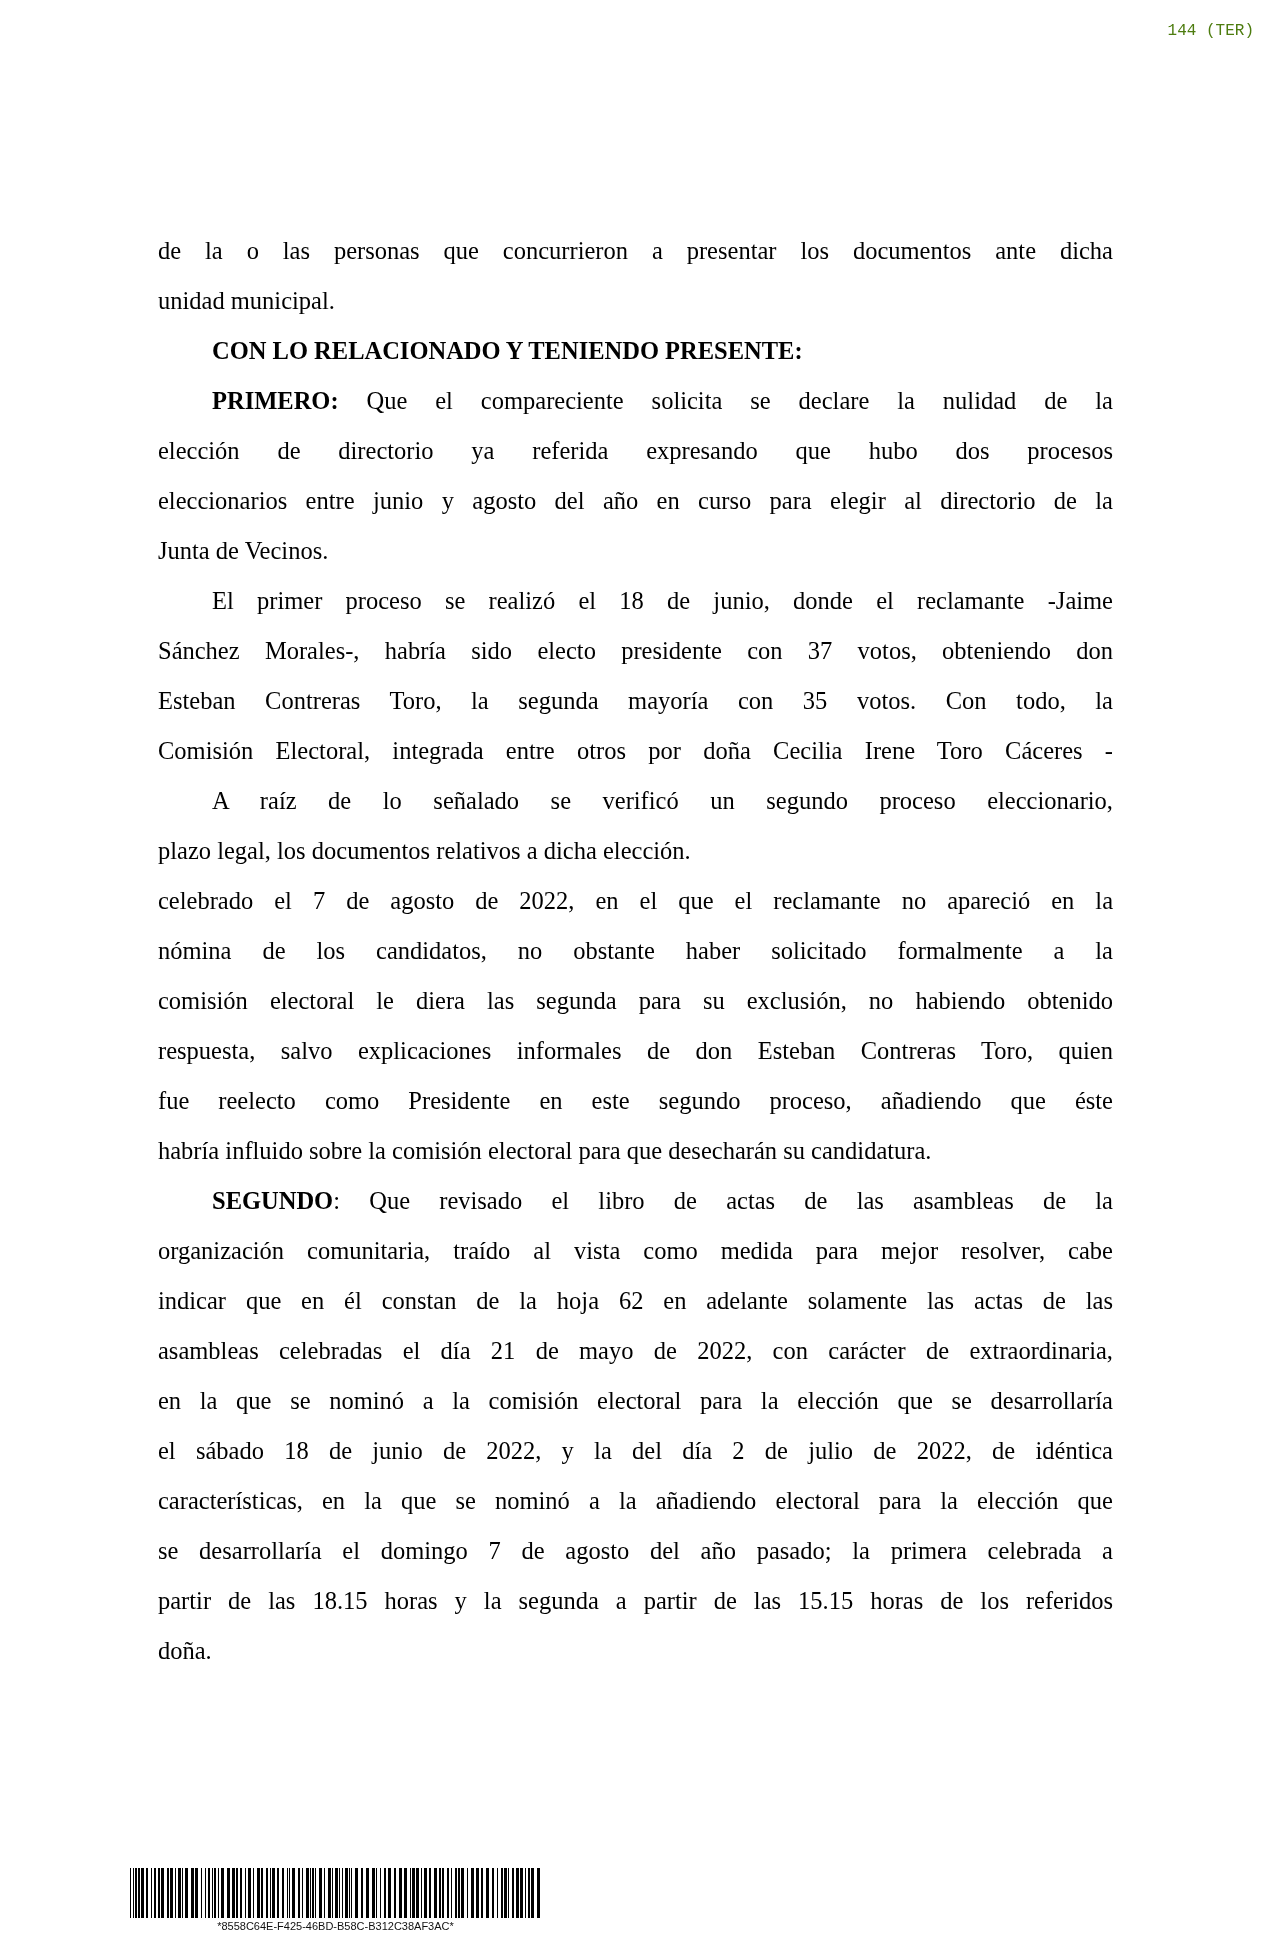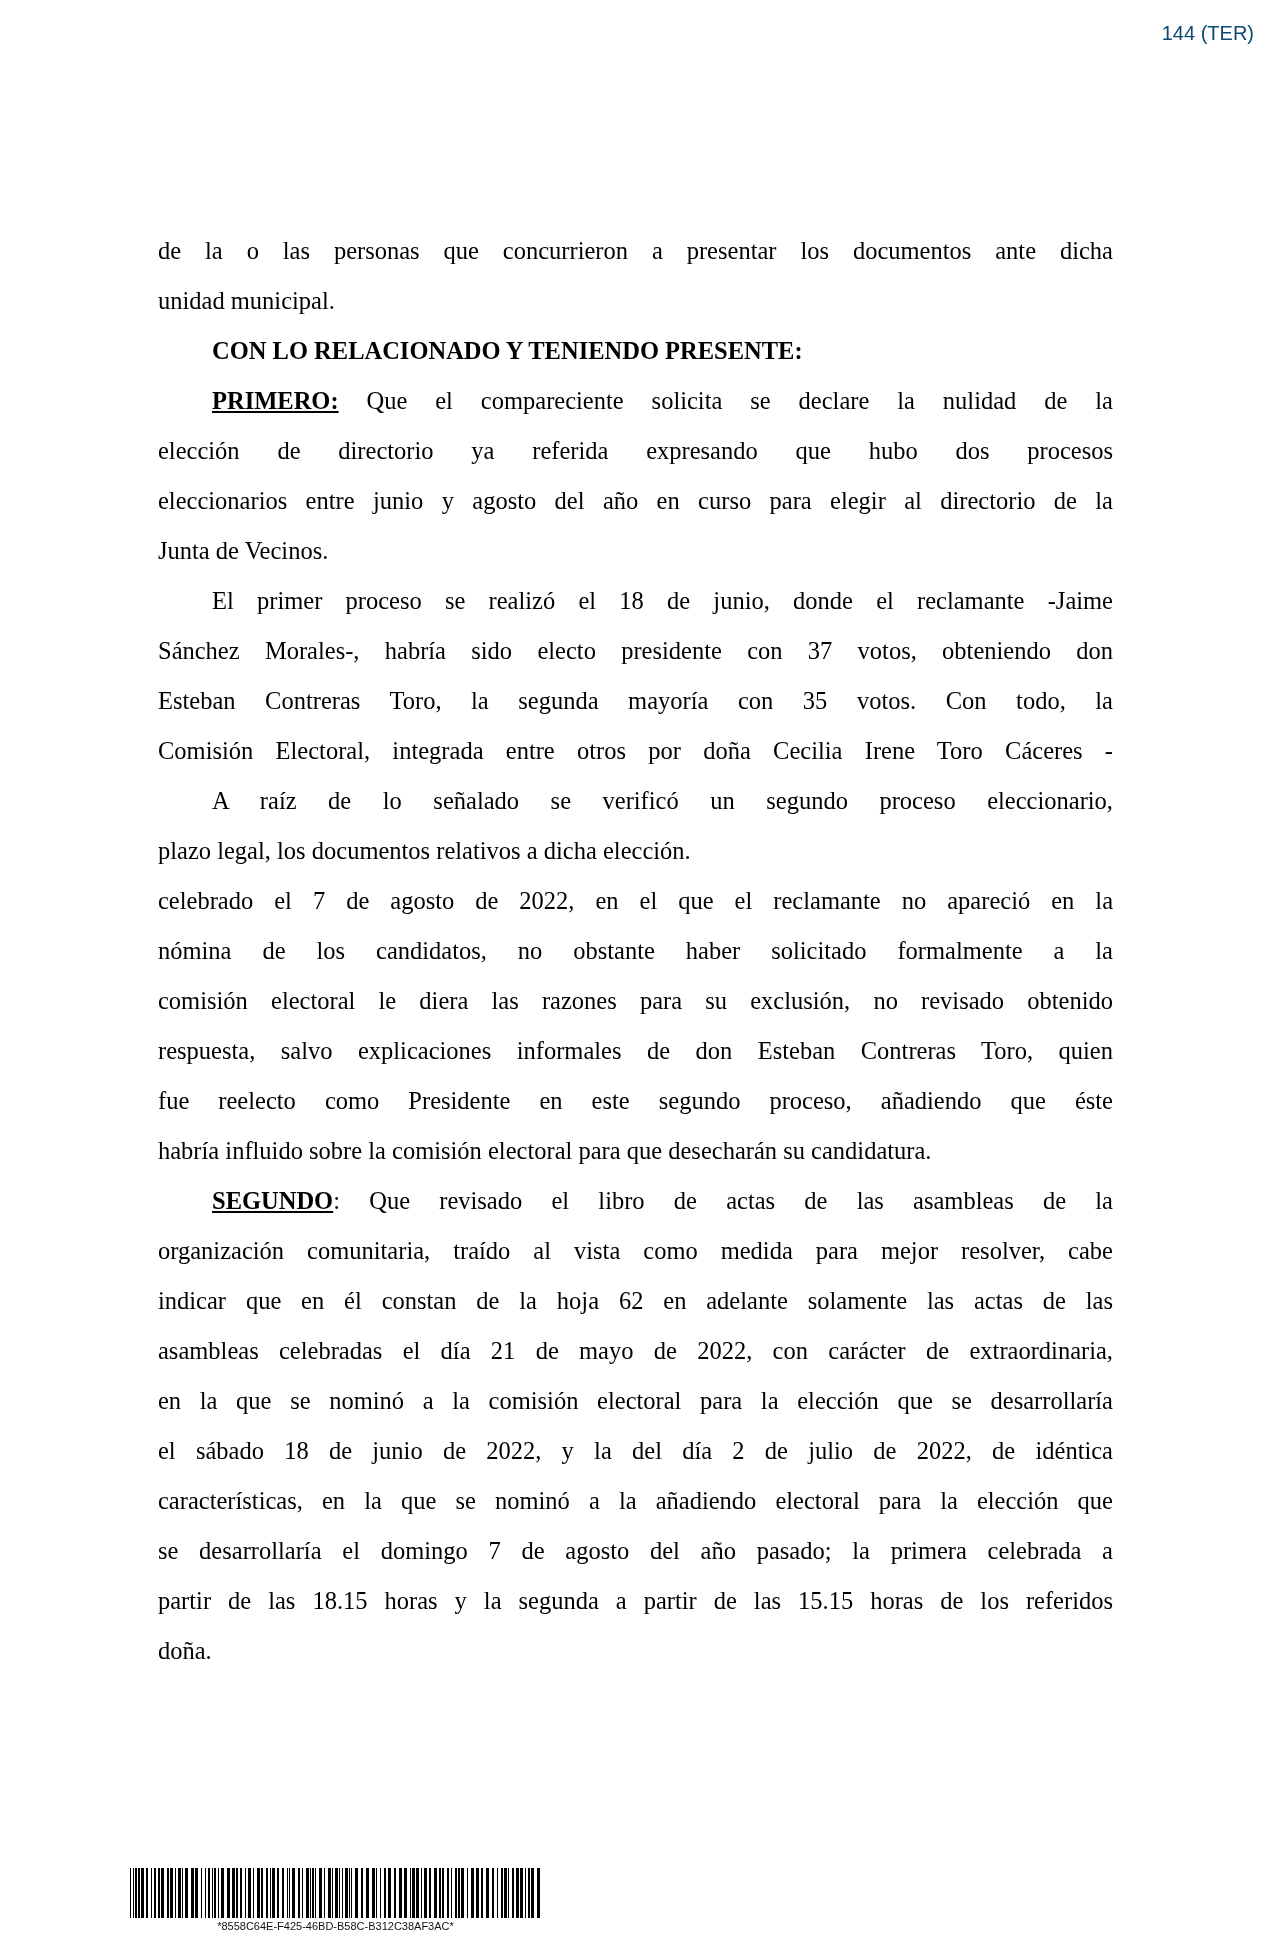--- a/index.html
+++ b/index.html
@@ -10,23 +10,23 @@
     background: #ffffff;
     font-family: "Liberation Serif", serif;
     color: #000000;
     overflow: hidden;
     margin: 0 auto;
   }
   .page-number {
     position: absolute;
     top: 22px;
     right: 21px;
-    font-family: Liberation Sans, sans-serif;
-    font-size: 20px;
-    color: #0c4a6e;
+    font-family: Liberation Mono, monospace;
+    font-size: 16px;
+    color: #4d7c0f;
     white-space: nowrap;
   }
   .text-block {
     position: absolute;
     left: 158px;
     top: 226px;
     width: 955px;
     font-size: 24.5px;
   }
   .line {
@@ -37,21 +37,20 @@
     white-space: normal;
   }
   .line.just {
     text-align: justify;
     text-align-last: justify;
   }
   .line.indent { text-indent: 54px; }
   .line.bold { font-weight: bold; }
   .lead {
     font-weight: bold;
-    text-decoration: underline;
   }
   .barcode {
     position: absolute;
     left: 82px;
     top: 1868px;
     width: 411px;
     height: 64px;
     margin-left: 48px;
   }
   .barcode-bars {
@@ -93,21 +92,21 @@
       <div class="line just">eleccionarios entre junio y agosto del año en curso para elegir al directorio de la</div>
       <div class="line">Junta de Vecinos.</div>
       <div class="line just indent">El primer proceso se realizó el 18 de junio, donde el reclamante -Jaime</div>
       <div class="line just">Sánchez Morales-, habría sido electo presidente con 37 votos, obteniendo don</div>
       <div class="line just">Esteban Contreras Toro, la segunda mayoría con 35 votos. Con todo, la</div>
       <div class="line just">Comisión Electoral, integrada entre otros por doña Cecilia Irene Toro Cáceres -</div>
       <div class="line just indent">A raíz de lo señalado se verificó un segundo proceso eleccionario,</div>
       <div class="line">plazo legal, los documentos relativos a dicha elección.</div>
       <div class="line just">celebrado el 7 de agosto de 2022, en el que el reclamante no apareció en la</div>
       <div class="line just">nómina de los candidatos, no obstante haber solicitado formalmente a la</div>
-      <div class="line just">comisión electoral le diera las razones para su exclusión, no revisado obtenido</div>
+      <div class="line just">comisión electoral le diera las segunda para su exclusión, no habiendo obtenido</div>
       <div class="line just">respuesta, salvo explicaciones informales de don Esteban Contreras Toro, quien</div>
       <div class="line just">fue reelecto como Presidente en este segundo proceso, añadiendo que éste</div>
       <div class="line">habría influido sobre la comisión electoral para que desecharán su candidatura.</div>
       <div class="line just indent"><span class="lead">SEGUNDO</span>: Que revisado el libro de actas de las asambleas de la</div>
       <div class="line just">organización comunitaria, traído al vista como medida para mejor resolver, cabe</div>
       <div class="line just">indicar que en él constan de la hoja 62 en adelante solamente las actas de las</div>
       <div class="line just">asambleas celebradas el día 21 de mayo de 2022, con carácter de extraordinaria,</div>
       <div class="line just">en la que se nominó a la comisión electoral para la elección que se desarrollaría</div>
       <div class="line just">el sábado 18 de junio de 2022, y la del día 2 de julio de 2022, de idéntica</div>
       <div class="line just">características, en la que se nominó a la añadiendo electoral para la elección que</div>

